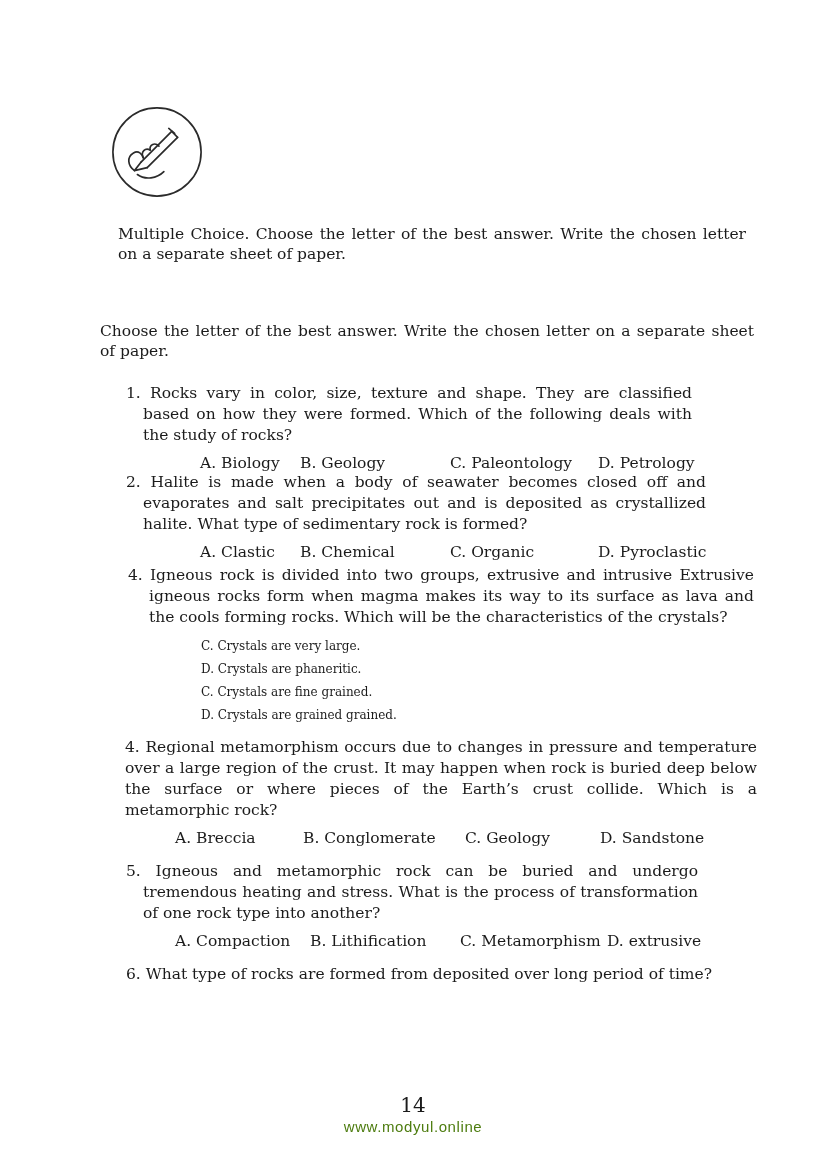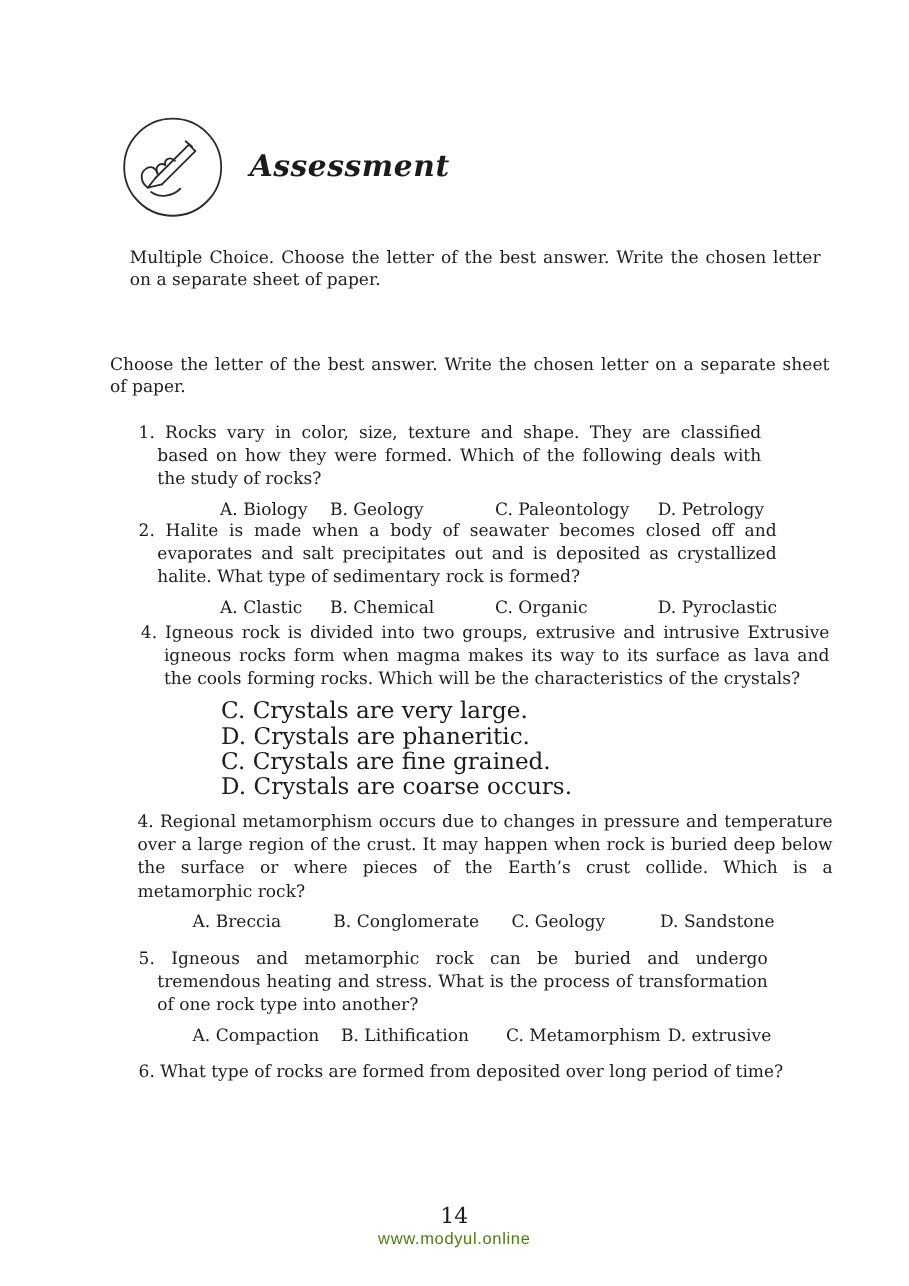--- a/index.html
+++ b/index.html
@@ -30,21 +30,21 @@
   .hang { padding-left: 17px; text-indent: -17px; }
   .hang21 { padding-left: 21px; text-indent: -21px; }
   .q1 { left: 126px; top: 383px; width: 566px; }
   .q2 { left: 126px; top: 472px; width: 580px; }
   .q3 { left: 128px; top: 565px; width: 626px; }
   .q4 { left: 125px; top: 737px; width: 632px; }
   .q5 { left: 126px; top: 861px; width: 572px; }
   .q6 { left: 126px; top: 964px; width: 620px; }
   .opts { position: relative; height: 22px; margin-top: 7px; }
   .opt { position: absolute; top: 0; white-space: nowrap; }
-  .opts-list { margin: 7px 0 0 73px; font-size: 21px; }
+  .opts-list { margin: 7px 0 0 73px; font-size: 12px; }
   .opts-list .opt-line { line-height: 23px; white-space: nowrap; }
   .opt-grid { position: relative; height: 46px; margin-top: 7px; }
   .opt-grid .opt-cell { position: absolute; white-space: nowrap; }
   .page-num {
     left: 0; top: 1093px; width: 100%;
     text-align: center; font-size: 20px;
   }
   .watermark {
     left: 0; top: 1118px; width: 100%;
     text-align: center;
@@ -70,21 +70,20 @@
         <path d="M34 60 L27 69 L40 66"></path>
 
         <path d="M27 69 C20 64 19 55 26 51 C31 48 35 52 36 56"></path>
         <path d="M36 56 C33 50 38 45 43 48"></path>
         <path d="M43 48 C42 42 48 40 52 44"></path>
         <path d="M30 73 C38 79 50 77 57 70"></path>
       </g>
     </svg>
   </div>
 
-  <div class="abs title">Assessment</div>
 
   <div class="abs para intro">Multiple Choice. Choose the letter of the best answer. Write the chosen letter on a separate sheet of paper.</div>
 
   <div class="abs para instr">Choose the letter of the best answer. Write the chosen letter on a separate sheet of paper.</div>
 
   <div class="abs q q1">
     <div class="q-text hang"><span>1.</span> <span>Rocks vary in color, size, texture and shape. They are classified based on how they were formed. Which of the following deals with the study of rocks?</span></div>
     <div class="opts">
       <span class="opt" style="left:74px">A. Biology</span>
       <span class="opt" style="left:174px">B. Geology</span>
@@ -102,21 +101,21 @@
       <span class="opt" style="left:472px">D. Pyroclastic</span>
     </div>
   </div>
 
   <div class="abs q q3">
     <div class="q-text hang21"><span>4.</span> <span>Igneous rock is divided into two groups, extrusive and intrusive Extrusive igneous rocks form when magma makes its way to its surface as lava and the cools forming rocks. Which will be the characteristics of the crystals?</span></div>
     <div class="opts-list">
       <div class="opt-line">C. Crystals are very large.</div>
       <div class="opt-line">D. Crystals are phaneritic.</div>
       <div class="opt-line">C. Crystals are fine grained.</div>
-      <div class="opt-line">D. Crystals are coarse occurs.</div>
+      <div class="opt-line">D. Crystals are grained grained.</div>
     </div>
   </div>
 
   <div class="abs q q4">
     <div class="q-text"><span>4.</span> <span>Regional metamorphism occurs due to changes in pressure and temperature over a large region of the crust. It may happen when rock is buried deep below the surface or where pieces of the Earth’s crust collide. Which is a metamorphic rock?</span></div>
     <div class="opts">
       <span class="opt" style="left:50px">A. Breccia</span>
       <span class="opt" style="left:178px">B. Conglomerate</span>
       <span class="opt" style="left:340px">C. Geology</span>
       <span class="opt" style="left:475px">D. Sandstone</span>

